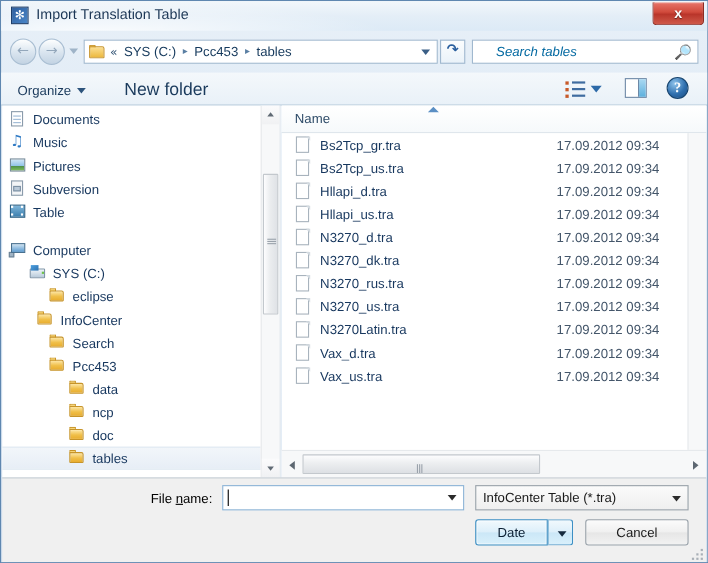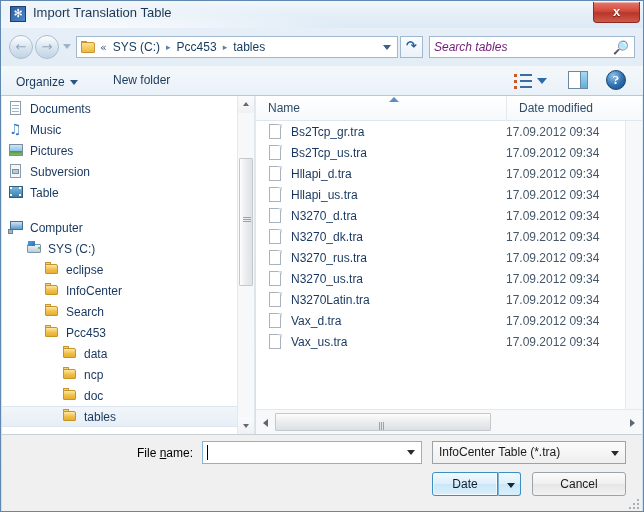--- a/index.html
+++ b/index.html
@@ -159,22 +159,22 @@
     text-align:center; font-size:13px; color:#2a5f9e; font-weight:bold;
     font-family:"DejaVu Sans", sans-serif;
   }
   #search-box {
     position: absolute; left: 428px; top: 8px;
     width: 206px; height: 22px;
     background: #ffffff;
     border: 1px solid #a0b8cf;
   }
   #search-placeholder {
-    position: absolute; left: 4px; top: 3px;
-    font-size: 12px; color: #701a75; font-style: italic;
+    position: absolute; left: 21px; top: 3px;
+    font-size: 12px; color: #0369a1; font-style: italic;
   }
   #search-icon {
     position: absolute; right: 5px; top: 3px;
     font-size: 13px; color: #3a6ea5;
     font-family: "DejaVu Sans", sans-serif;
     transform: scaleX(-1);
     cursor: pointer;
   }
 
   
@@ -193,21 +193,21 @@
   #organize-button .cap { margin-right: 5px; }
   #organize-button .tri {
     width:0;height:0;
     border-left:4px solid transparent;
     border-right:4px solid transparent;
     border-top:5px solid #2d547c;
   }
   #new-folder-button {
     position: absolute; left: 108px; top: 6px;
     height: 19px; padding: 1px 4px 0 4px;
-    font-size: 12px; color: #1a3a5c; cursor: pointer;
+    font-size: 16px; color: #1a3a5c; cursor: pointer;
   }
   #view-button {
     position: absolute; left: 511px; top: 5px;
     width: 22px; height: 20px; cursor: pointer;
   }
   #view-button .bar { position:absolute; background:#3f6ca0; }
   #view-button .dot { position:absolute; width:3px; height:3px; background:#c85a2a; }
   #view-dropdown {
     position: absolute; left: 536px; top: 12px;
     width: 11px; height: 8px; cursor: pointer;
@@ -714,21 +714,21 @@
             </span>
             <span class="tree-label">SYS (C:)</span>
           </div>
           <div class="tree-item" style="padding-left: 42px;">
             <span class="tree-icon ic-folder">
               <span class="f-tab"></span>
               <span class="f-back"></span>
             </span>
             <span class="tree-label">eclipse</span>
           </div>
-          <div class="tree-item" style="padding-left: 42px;">
+          <div class="tree-item" style="padding-left: 31px;">
             <span class="tree-icon ic-folder">
               <span class="f-tab"></span>
               <span class="f-back"></span>
             </span>
             <span class="tree-label">InfoCenter</span>
           </div>
           <div class="tree-item" style="padding-left: 42px;">
             <span class="tree-icon ic-folder">
               <span class="f-tab"></span>
               <span class="f-back"></span>
@@ -788,23 +788,20 @@
           </div>
       </div>
     </div>
 
     <div id="list-pane">
       <div id="list-header">
         <div class="col-head" id="col-name">
           <span>Name</span>
           <span id="sort-indicator"></span>
         </div>
-        <div class="col-head" id="col-date">
-          <span>Date modified</span>
-        </div>
       </div>
 
       <div id="file-list">
           <div class="file-row">
             <span class="file-icon">
               <span class="pg"></span>
               <span class="fold"></span>
             </span>
             <span class="file-name">Bs2Tcp_gr.tra</span>
             <span class="file-date">17.09.2012 09:34</span>

